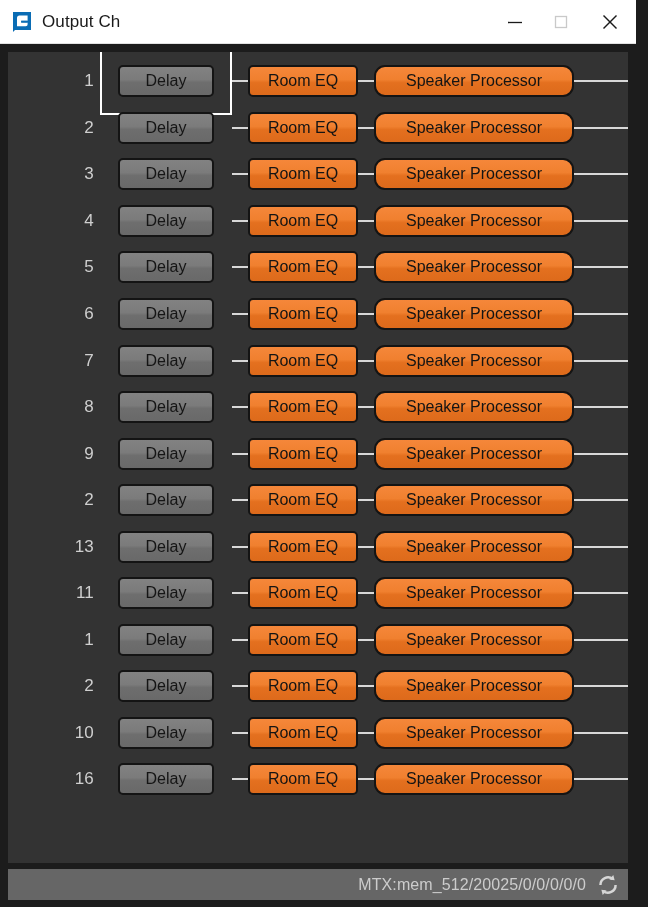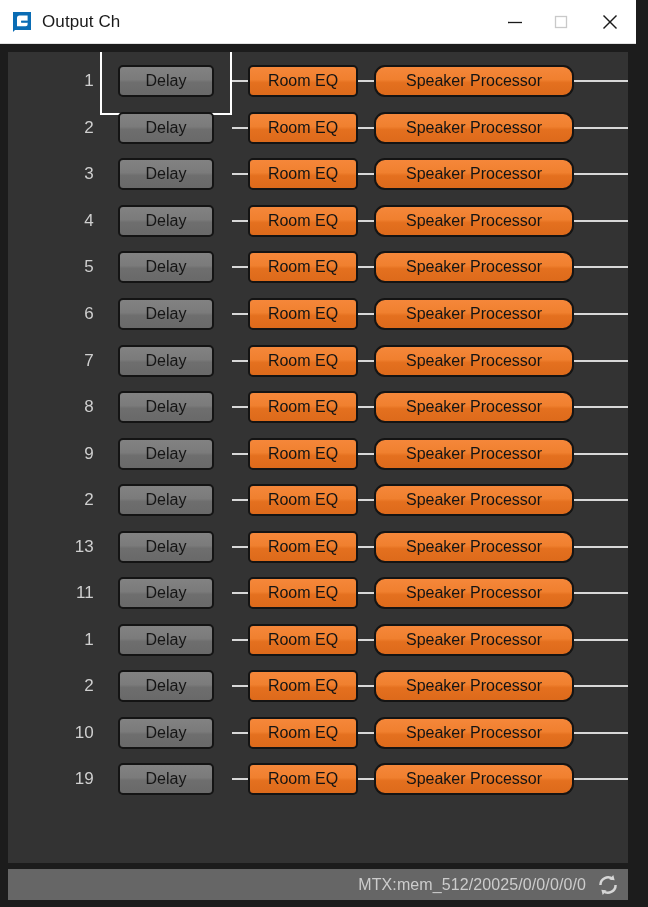--- a/index.html
+++ b/index.html
@@ -386,21 +386,21 @@
             <div class="btn-wrap">
               <div class="node gray">Delay</div>
             </div>
             <div class="conn c1"></div>
             <div class="node orange eq">Room EQ</div>
             <div class="conn c2"></div>
             <div class="node orange sp">Speaker Processor</div>
             <div class="conn tail"></div>
           </div>
           <div class="row">
-            <div class="row-num">19</div>
+            <div class="row-num">16</div>
             <div class="btn-wrap">
               <div class="node gray">Delay</div>
             </div>
             <div class="conn c1"></div>
             <div class="node orange eq">Room EQ</div>
             <div class="conn c2"></div>
             <div class="node orange sp">Speaker Processor</div>
             <div class="conn tail"></div>
           </div>
         </div>

